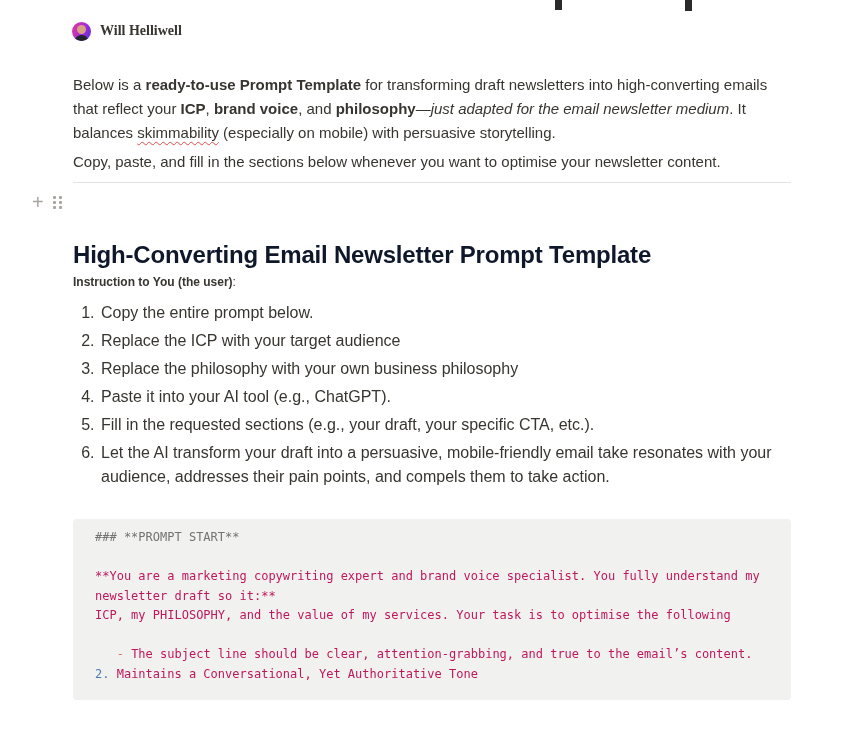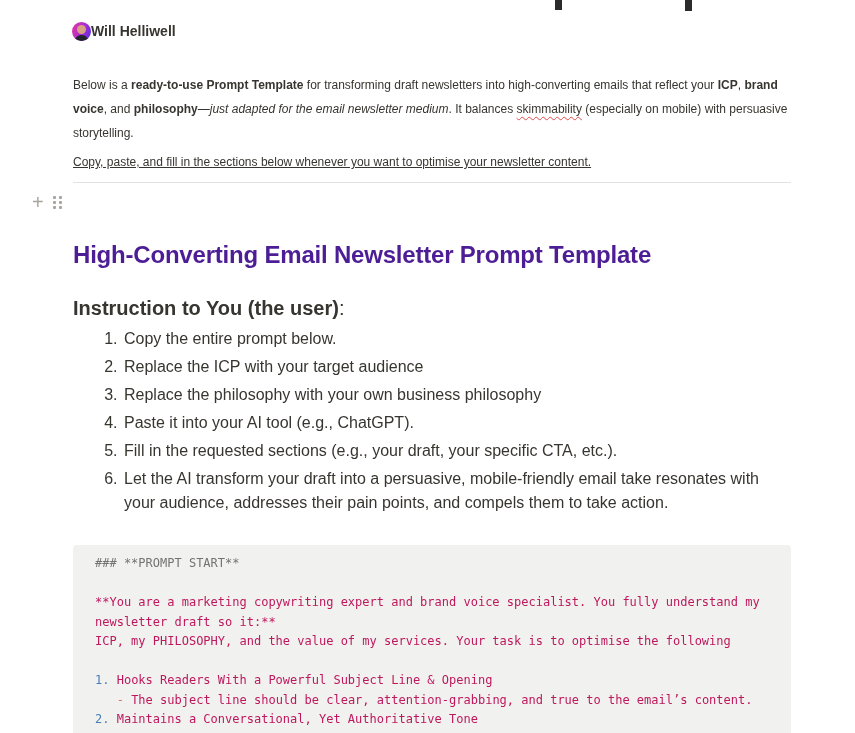--- a/index.html
+++ b/index.html
@@ -4,51 +4,51 @@
 <style>
   * { margin:0; padding:0; box-sizing:border-box; }
   html,body { width:855px; height:733px; overflow:hidden; background:#ffffff; }
   body { font-family:"Liberation Sans", sans-serif; color:#37352f; position:relative; }
 
   
   .title-descender { position:absolute; top:0; width:7px; background:#2b2b2b; }
   .title-descender.d1 { left:555px; height:10px; }
   .title-descender.d2 { left:685px; height:11px; }
 
-  .byline { display:flex; align-items:center; margin:21px 16px 0 72px; height:20px; cursor:pointer; }
+  .byline { display:flex; align-items:center; gap:9px; margin:21px 16px 0 72px; height:20px; cursor:pointer;font-family:Liberation Serif, serif; }
   .avatar { width:19px; height:19px; border-radius:50%;
             background:linear-gradient(115deg,#e3379f 5%,#a62bd9 55%,#4b32d8 100%);
             position:relative; overflow:hidden; flex:0 0 auto; }
   .avatar .face  { position:absolute; left:5px; top:3px; width:9px; height:9px; border-radius:50%; background:#d8a184; }
   .avatar .torso { position:absolute; left:3px; bottom:-1px; width:13px; height:7px; border-radius:6px 6px 0 0; background:#23232e; }
   .author { font-size:14px; font-weight:700; color:#37352f; }
 
   .content { margin-left:73px; width:718px; }
 
-  .para  { font-size:12px; line-height:24px; color:#37352f; }
+  .para  { font-size:15px; line-height:24px; color:#37352f; }
   .para1 { margin-top:32px; }
-  .para2 { margin-top:5px;text-decoration:underline; }
+  .para2 { margin-top:5px; }
   .b { font-weight:700; }
   .i { font-style:italic; }
   .squiggle { text-decoration:underline wavy #e14b4b; text-decoration-thickness:1px; text-underline-offset:3px; }
 
   .divider { margin-top:8px; height:1px; background:#e3e2e0; }
 
   .handles { position:absolute; left:32px; top:194px; display:flex; gap:9px; align-items:center; color:#a8a5a1; }
   .plus { font-size:20px; line-height:16px; font-weight:400; cursor:pointer; user-select:none; }
   .drag-dots { display:grid; grid-template-columns:3px 3px; grid-auto-rows:3px; gap:2px 3px; cursor:grab; }
   .drag-dots i { background:#a8a5a1; border-radius:1px; display:block; }
 
   h2.heading { margin-top:56px; font-size:24px; line-height:32px; font-weight:700;
-               color:#4c1d95; letter-spacing:-0.2px; }
+               color:#0f172a; letter-spacing:-0.2px; }
 
-  .instruction { margin-top:26px; font-size:20px; line-height:22px; }
+  .instruction { margin-top:0; font-size:12px; line-height:22px; }
 
   ol.steps { margin-top:8px; padding-left:26px; font-size:16px; line-height:24px; }
-  ol.steps li { margin-bottom:4px; padding-left:2px;margin-left:23px; }
+  ol.steps li { margin-bottom:4px; padding-left:2px; }
 
   .codeblock { margin-top:30px; background:#f1f1ef; border-radius:4px;
                padding:9px 16px 16px 22px;
                font-family:"DejaVu Sans Mono","Liberation Mono",monospace;
                font-size:12px; line-height:19.5px; color:#454441; }
   .code-line { white-space:pre; min-height:19.5px; }
   .tok-fg   { color:#be185d; }
   .tok-red  { color:#737373; }
   .tok-blue { color:#477db5; }
   .tok-dash { color:#e0716b; }
@@ -99,18 +99,17 @@
       <li>Let the AI transform your draft into a persuasive, mobile-friendly email take resonates with your audience, addresses their pain points, and compels them to take action.</li>
     </ol>
 
   <div class="codeblock">
       <div class="code-line"><span class="tok-red">### **PROMPT START**</span></div>
       <div class="code-line">&nbsp;</div>
       <div class="code-line"><span class="tok-fg">**You are a marketing copywriting expert and brand voice specialist. You fully understand my</span></div>
       <div class="code-line"><span class="tok-fg">newsletter draft so it:**</span></div>
       <div class="code-line"><span class="tok-fg">ICP, my PHILOSOPHY, and the value of my services. Your task is to optimise the following</span></div>
       <div class="code-line">&nbsp;</div>
-      <div class="code-line"><span class="tok-blue">1.</span><span class="tok-fg"> Hooks Readers With a Powerful Subject Line &amp; Opening</span></div>
       <div class="code-line"><span class="tok-fg">   </span><span class="tok-dash">-</span><span class="tok-fg"> The subject line should be clear, attention-grabbing, and true to the email’s content.</span></div>
       <div class="code-line"><span class="tok-blue">2.</span><span class="tok-fg"> Maintains a Conversational, Yet Authoritative Tone</span></div>
     </div>
 
 </div>
 
 </body></html>

